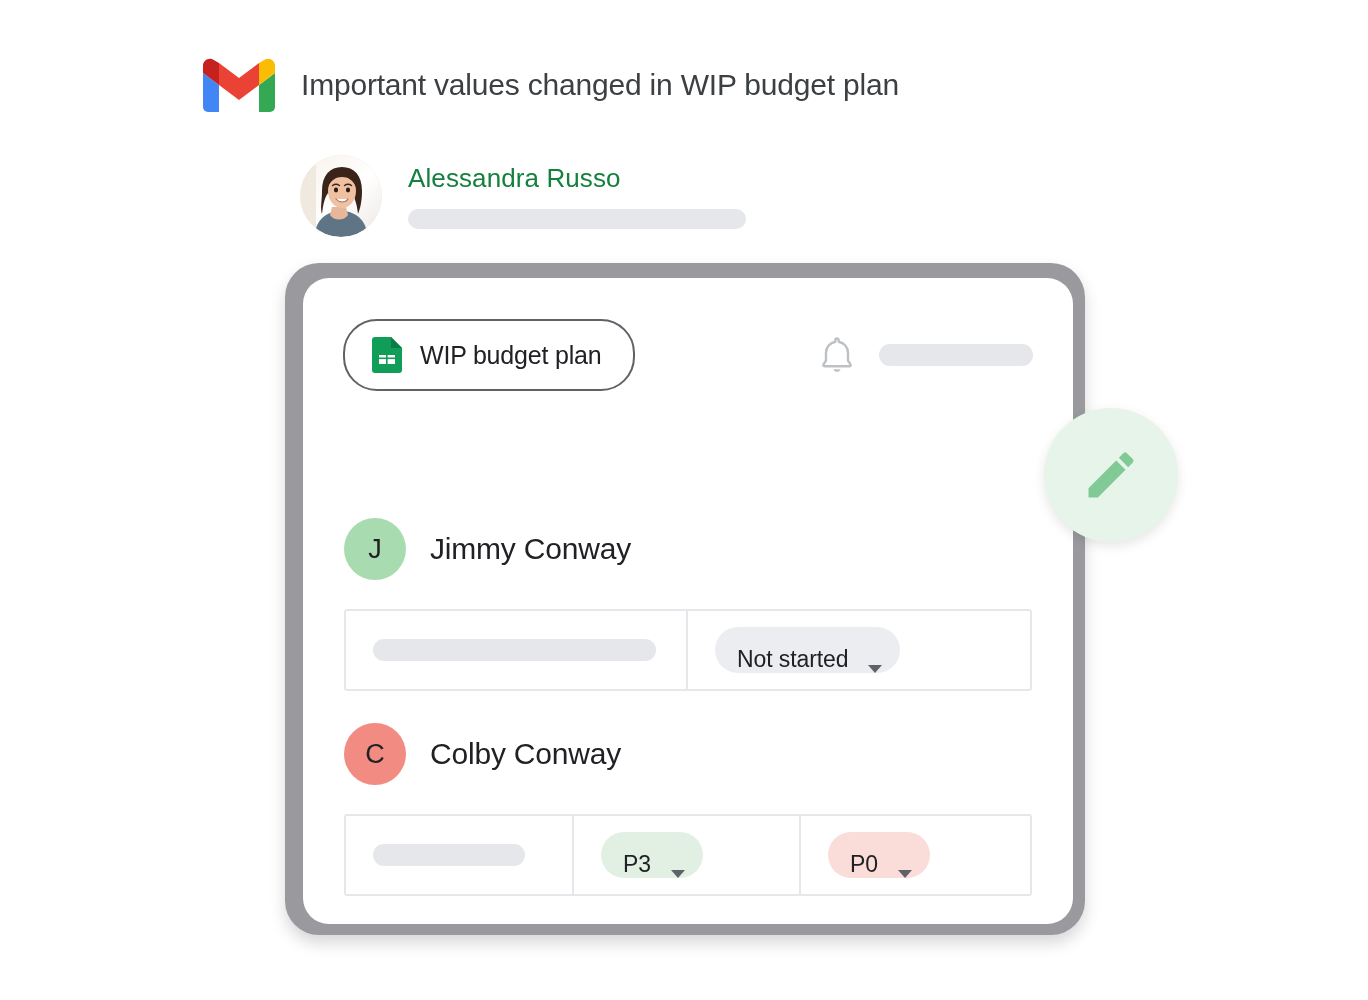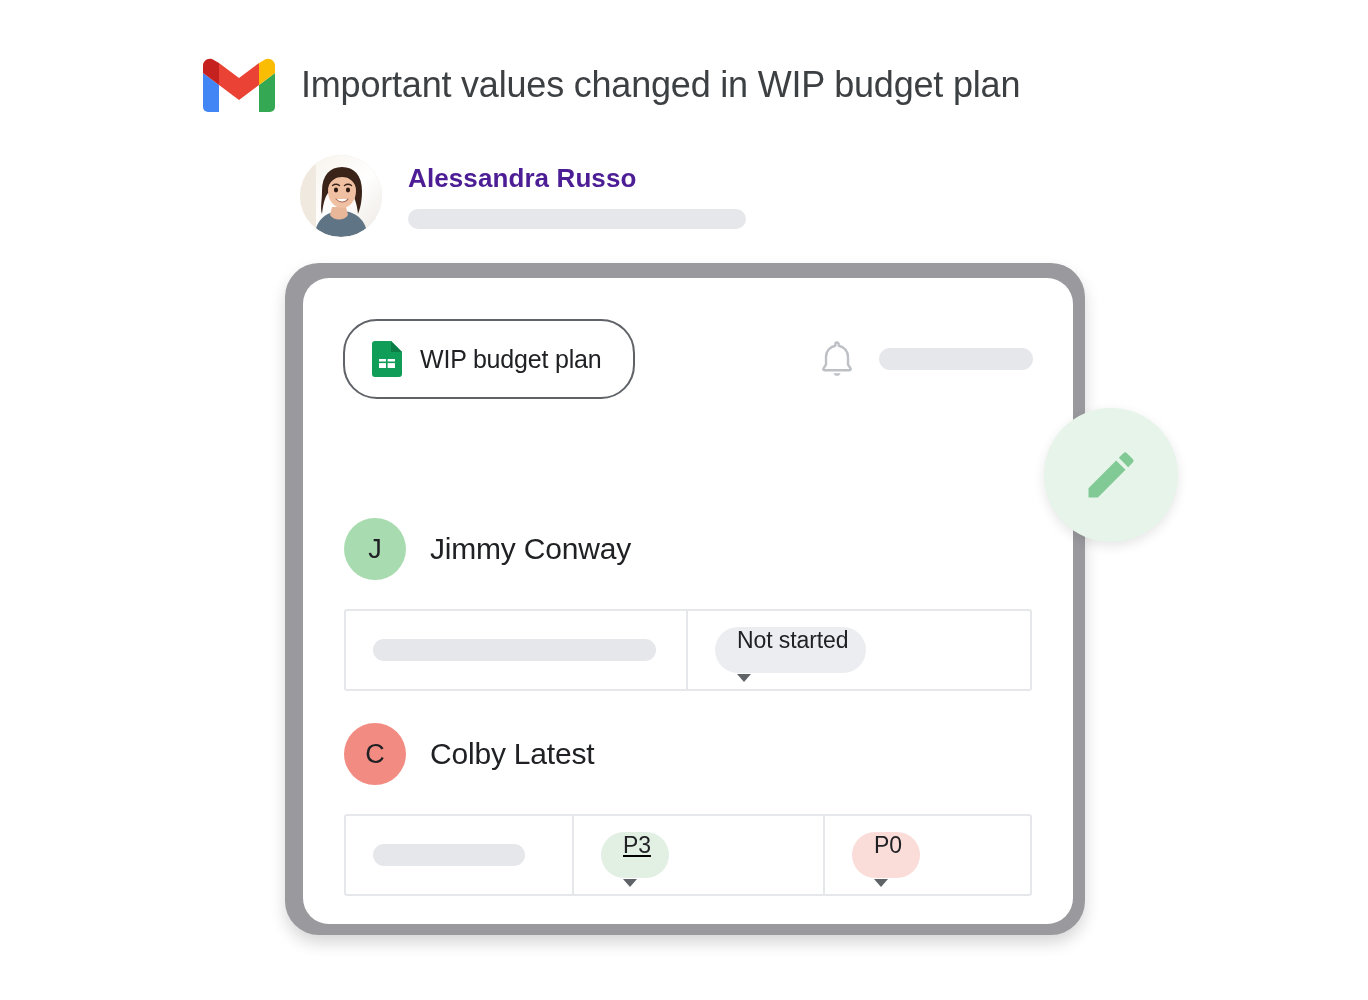--- a/index.html
+++ b/index.html
@@ -24,21 +24,21 @@
     display: flex;
     align-items: center;
     gap: 26px;
   }
   .gmail-logo {
     width: 72px;
     height: 54px;
     display: block;
   }
   .notif-subject {
-    font-size: 36px;
+    font-size: 30px;
     font-weight: 500;
     color: #3c4043;
     letter-spacing: -0.2px;
     white-space: nowrap;
   }
 
   
   .sender-row {
     position: absolute;
     left: 300px;
@@ -56,22 +56,22 @@
     background: #efe7df;
     position: relative;
   }
   .avatar-photo svg { display: block; width: 100%; height: 100%; }
 
   .sender-meta {
     padding-top: 10px;
   }
   .sender-name {
     font-size: 26px;
-    font-weight: 700;
-    color: #4c1d95;
+    font-weight: 400;
+    color: #15803d;
     letter-spacing: 0.1px;
     line-height: 1;
   }
   .sender-sub-bar {
     margin-top: 18px;
     width: 338px;
     height: 20px;
     border-radius: 10px;
     background: #e6e7ea;
   }
@@ -103,21 +103,21 @@
     left: 40px;
     top: 41px;
     right: 40px;
     display: flex;
     align-items: center;
   }
   .doc-chip {
     display: inline-flex;
     align-items: center;
     gap: 18px;
-    height: 80px;
+    height: 72px;
     padding: 0 32px 0 27px;
     border: 2px solid #5f6368;
     border-radius: 34px;
     background: #fff;
     box-sizing: border-box;
   }
   .sheets-icon { width: 30px; height: 36px; display: block; }
   .doc-chip-label {
     font-size: 25px;
     font-weight: 500;
@@ -199,27 +199,26 @@
   .mini-cell:last-child { border-right: none; }
 
   .cell-bar {
     height: 22px;
     border-radius: 11px;
     background: #e6e7ea;
   }
 
   .value-chip {
     display: inline-flex;
-    align-items: flex-start;
+    align-items: flex-end;
     height: 46px;
     border-radius: 23px;
     padding: 0 18px 0 22px;
     box-sizing: border-box;
     gap: 20px;
-    flex-direction: column;
   }
   .value-chip-label {
     font-size: 23px;
     font-weight: 400;
     color: #202124;
     letter-spacing: -0.1px;
     white-space: nowrap;
   }
   .caret {
     width: 0; height: 0;
@@ -349,27 +348,27 @@
           <span class="value-chip-label">Not started</span>
           <span class="caret"></span>
         </div>
       </div>
     </div>
   </div>
 
   <div class="update-block second">
     <div class="person-row">
       <div class="person-avatar" style="background:#f28b82;">C</div>
-      <div class="person-name">Colby Latest</div>
+      <div class="person-name">Colby Conway</div>
     </div>
     <div class="mini-table">
       <div class="mini-cell" style="width:228px;">
         <div class="cell-bar" style="width:152px;"></div>
       </div>
-      <div class="mini-cell" style="width:251px;text-decoration:underline;">
+      <div class="mini-cell" style="width:227px;">
         <div class="value-chip" style="background:#e2f0e4;">
           <span class="value-chip-label">P3</span>
           <span class="caret"></span>
         </div>
       </div>
       <div class="mini-cell" style="flex:1;">
         <div class="value-chip" style="background:#fadcd9;">
           <span class="value-chip-label">P0</span>
           <span class="caret"></span>
         </div>

